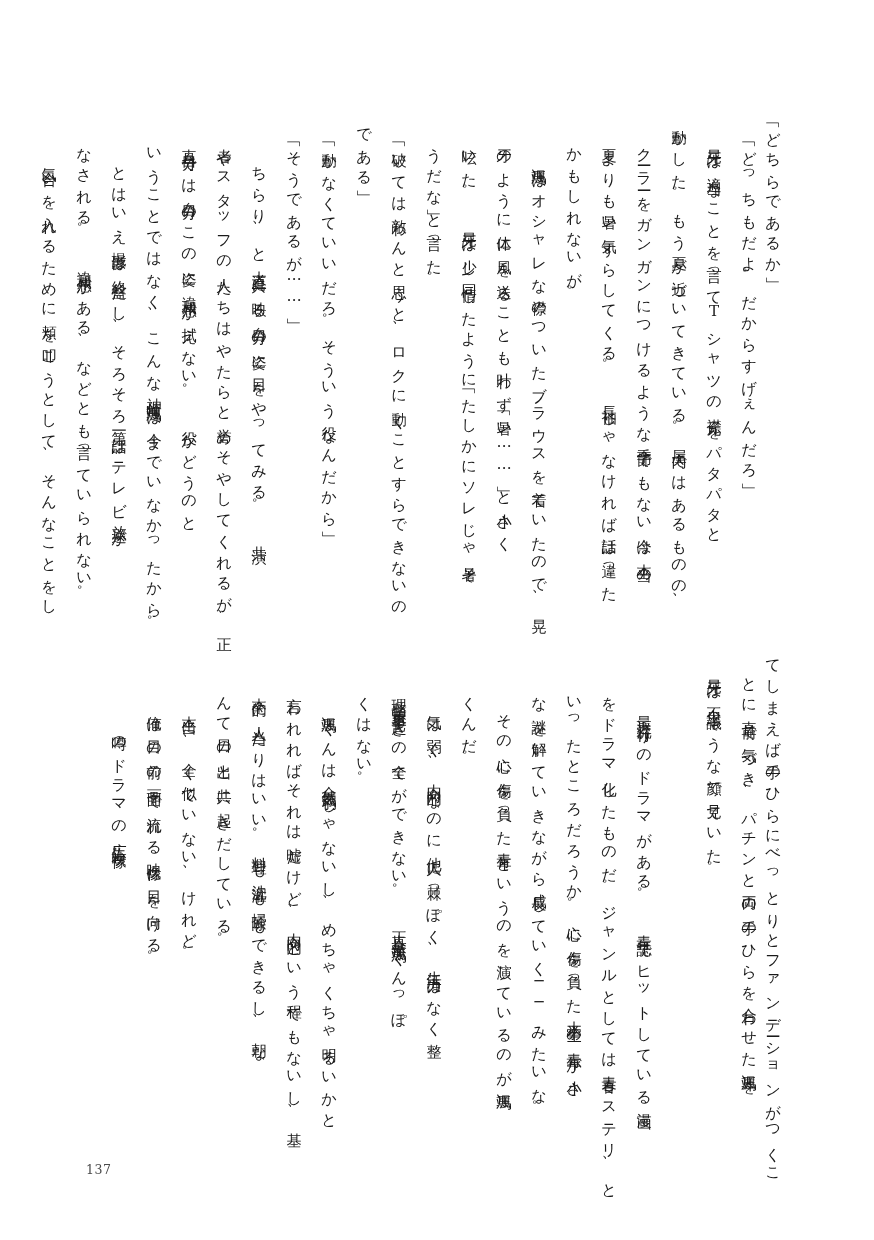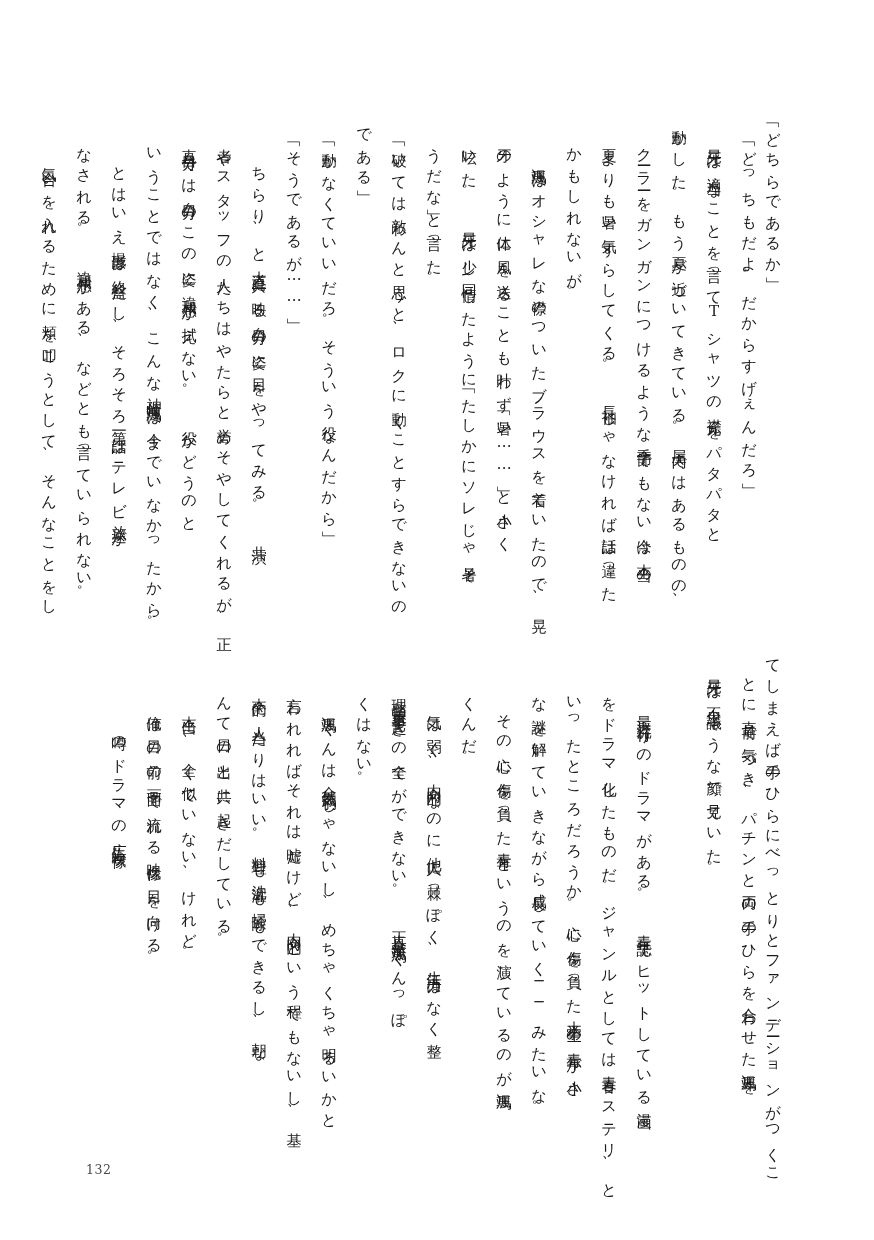--- a/index.html
+++ b/index.html
@@ -111,15 +111,15 @@
       <div class="vcol" style="padding-top: 37.6px;">くはない。</div>
       <div class="vcol" style="padding-top: 56.4px;">颯馬くんは全然気弱じゃないし、めちゃくちゃ明るいかと</div>
       <div class="vcol" style="padding-top: 37.6px;">言われればそれは嘘だけど、内向的という程でもないし、基</div>
       <div class="vcol" style="padding-top: 37.6px;">本的に人当たりはいい。料理も洗濯も掃除もできるし、朝な</div>
       <div class="vcol" style="padding-top: 37.6px;">んて日の出と共に起きだしている。</div>
       <div class="vcol" style="padding-top: 56.4px;">本当に、全く似ていない、けれど。</div>
       <div class="vcol" style="padding-top: 56.4px;">俺は目の前の画面で流れる映像に目を向ける。</div>
       <div class="vcol" style="padding-top: 75.2px;">噂のドラマの広告映像。</div>
     </div>
 
-  <div class="folio">132</div>
+  <div class="folio">137</div>
 
 </div>
 
 </body></html>

